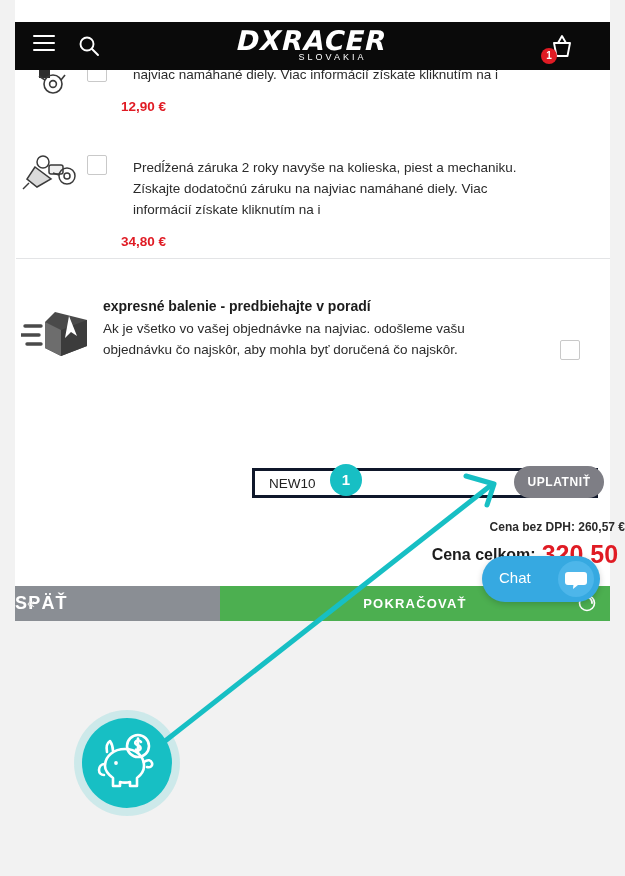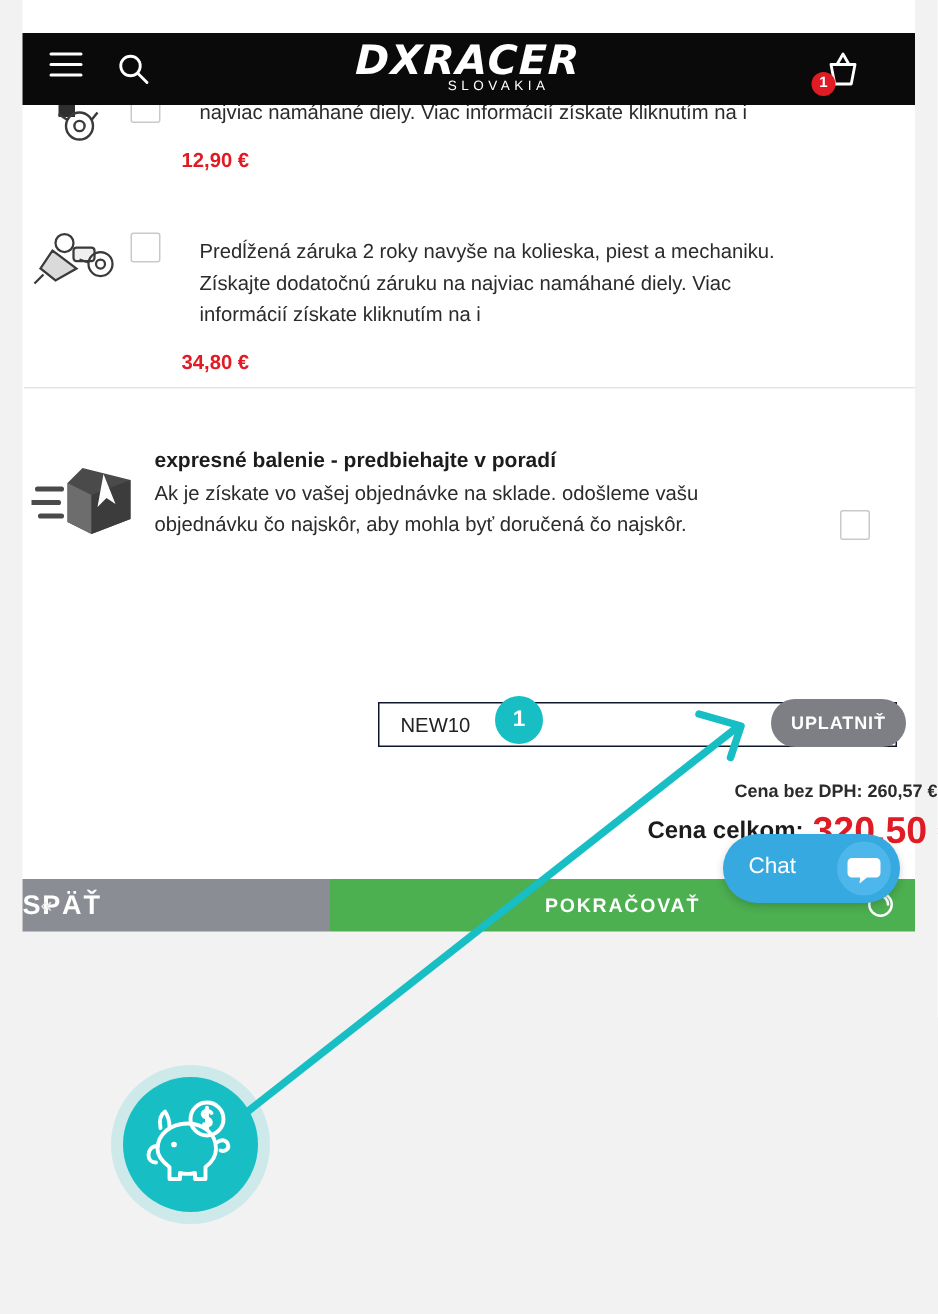--- a/index.html
+++ b/index.html
@@ -204,21 +204,21 @@
     left: 252px;
     top: 468px;
     width: 348px;
     height: 32px;
   }
   .coupon-input {
     position: absolute;
     left: 0; top: 0;
     width: 346px;
     height: 30px;
-    border: 1px solid #0f172a;
+    border: 3px solid #0f172a;
     background: #fff;
     box-sizing: border-box;
     font-family: "Liberation Sans", sans-serif;
     font-size: 13.5px;
     color: #222;
     padding-left: 14px;
     outline: none;
   }
   .coupon-btn {
     position: absolute;
@@ -435,21 +435,21 @@
         </g>
         <g stroke="#4a4a4a" stroke-width="3.4" stroke-linecap="round">
           <path d="M4 20 H20"></path>
           <path d="M0 29 H18"></path>
           <path d="M6 38 H20"></path>
         </g>
       </svg>
     </div>
     <div class="express-body">
       <p class="express-title">expresné balenie - predbiehajte v poradí</p>
-      <p class="express-desc">Ak je získate vo vašej objednávke na sklade. odošleme vašu objednávku čo najskôr, aby mohla byť doručená čo najskôr.</p>
+      <p class="express-desc">Ak je všetko vo vašej objednávke na najviac. odošleme vašu objednávku čo najskôr, aby mohla byť doručená čo najskôr.</p>
     </div>
     <div class="express-check">
       <span class="chk" style="display:inline-block"></span>
     </div>
   </div>
 
 
   <div class="coupon-wrap">
     <input class="coupon-input" type="text" value="NEW10" style="">
     <div class="step-badge">1</div>

